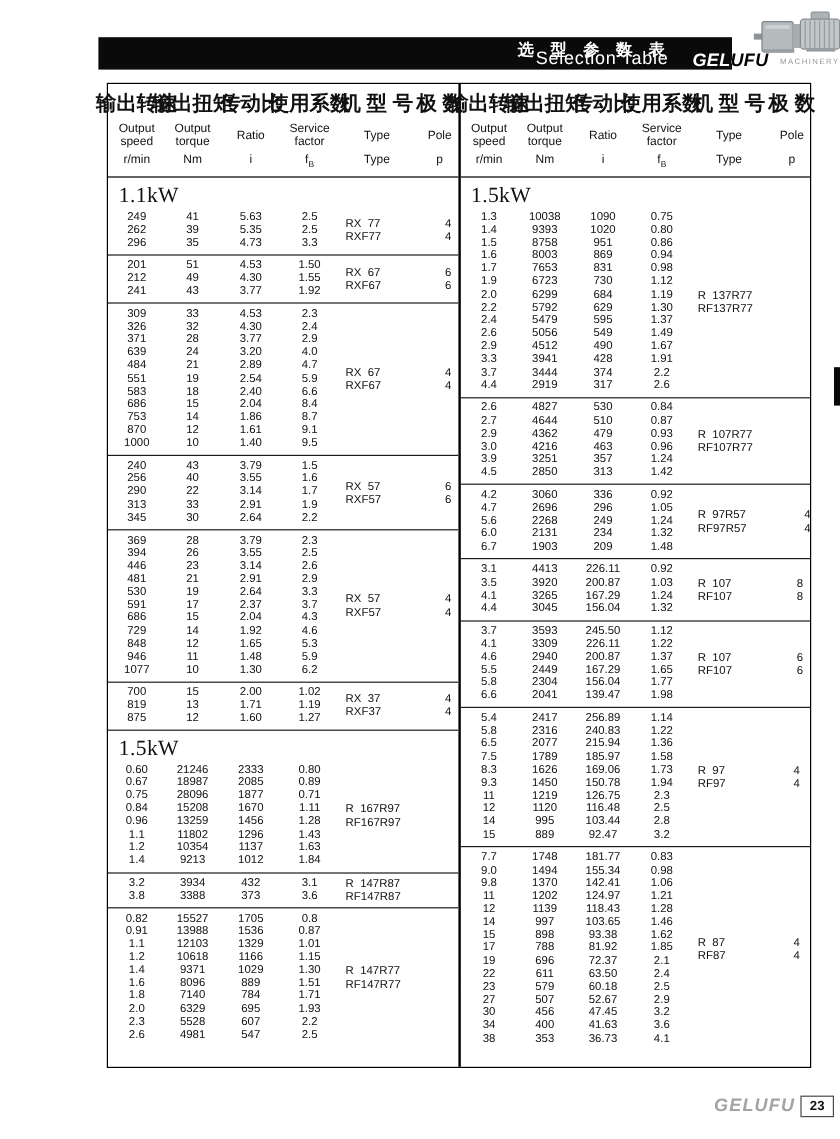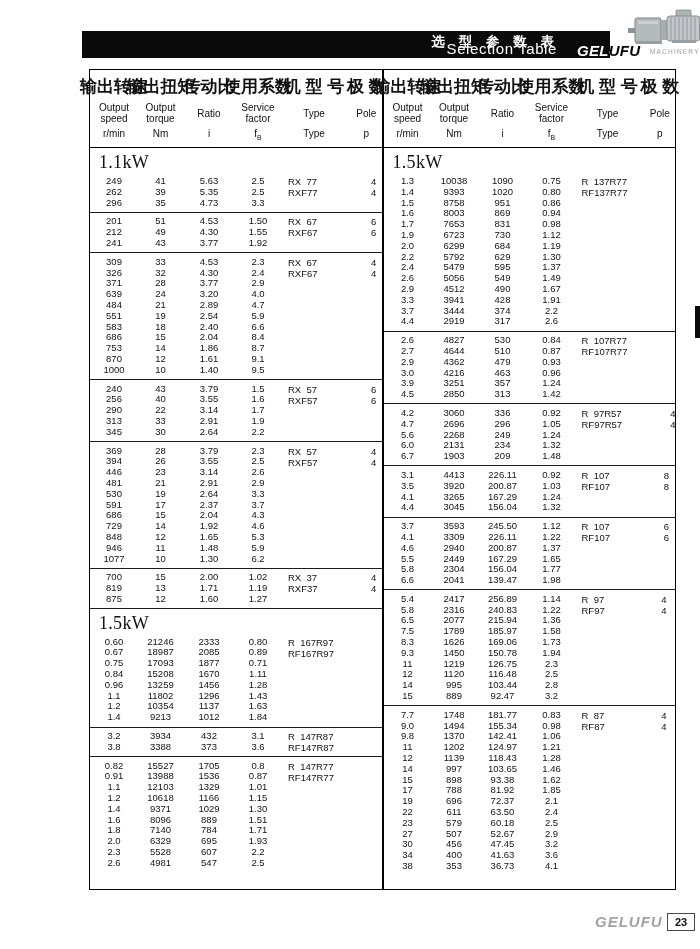--- a/index.html
+++ b/index.html
@@ -39,21 +39,21 @@
   .hcn{font-size:17px;font-weight:bold;white-space:nowrap;}
   .hen{font-size:10px;line-height:11px;}
   .hunit{font-size:10px;}
   .hunit sub{font-size:7px;}
 
   .tbody{flex:1;padding-top:2px;font-size:9.5px;overflow:hidden;}
   .kw{font-family:Liberation Serif, serif;font-size:18px;margin:2px 0 3px 9px;letter-spacing:.3px;}
   .group{position:relative;}
   .row{display:grid;grid-template-columns:48px 45px 52px 46px;height:10.8px;line-height:10.8px;}
   .cell{text-align:center;white-space:nowrap;}
-  .ov{position:absolute;top:0;bottom:0;left:191px;right:0;display:flex;gap:48px;}
+  .ov{position:absolute;top:0;bottom:0;left:191px;right:0;display:flex;align-items:center;gap:48px;}
   .gtype{flex:1;padding-left:7px;white-space:pre;line-height:11px;}
   .gpole{width:34px;text-align:center;line-height:11px;}
   .sep{border-top:1px solid #1c1c1c;margin:3.5px 0;}
 
   
   .foot-wm{position:absolute;left:563px;top:913px;font-style:italic;font-weight:900;
            font-size:15px;color:#a3a3a3;letter-spacing:1px;}
   .pagebox{position:absolute;left:635px;top:913px;width:26px;height:16px;border:1.5px solid #4a4a4a;
            display:flex;align-items:center;justify-content:center;font-size:11px;font-weight:bold;}
 </style>
@@ -409,21 +409,21 @@
               <div class="cell">0.80</div>
             </div>
             <div class="row">
               <div class="cell">0.67</div>
               <div class="cell">18987</div>
               <div class="cell">2085</div>
               <div class="cell">0.89</div>
             </div>
             <div class="row">
               <div class="cell">0.75</div>
-              <div class="cell">17093</div>
+              <div class="cell">28096</div>
               <div class="cell">1877</div>
               <div class="cell">0.71</div>
             </div>
             <div class="row">
               <div class="cell">0.84</div>
               <div class="cell">15208</div>
               <div class="cell">1670</div>
               <div class="cell">1.11</div>
             </div>
             <div class="row">

